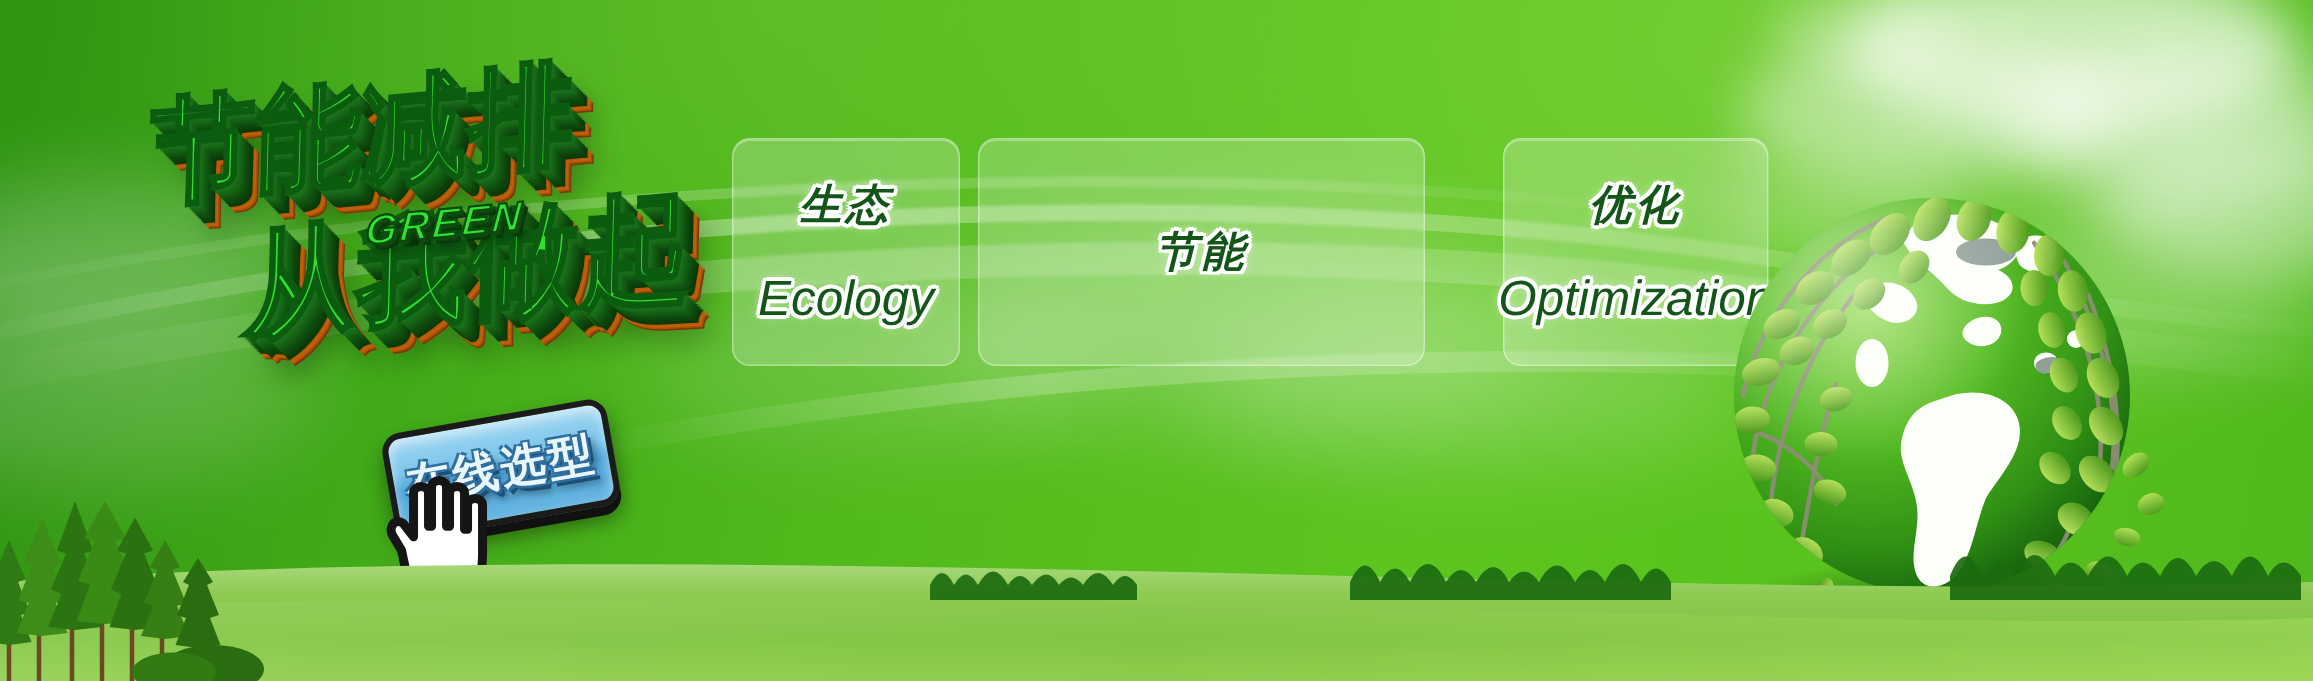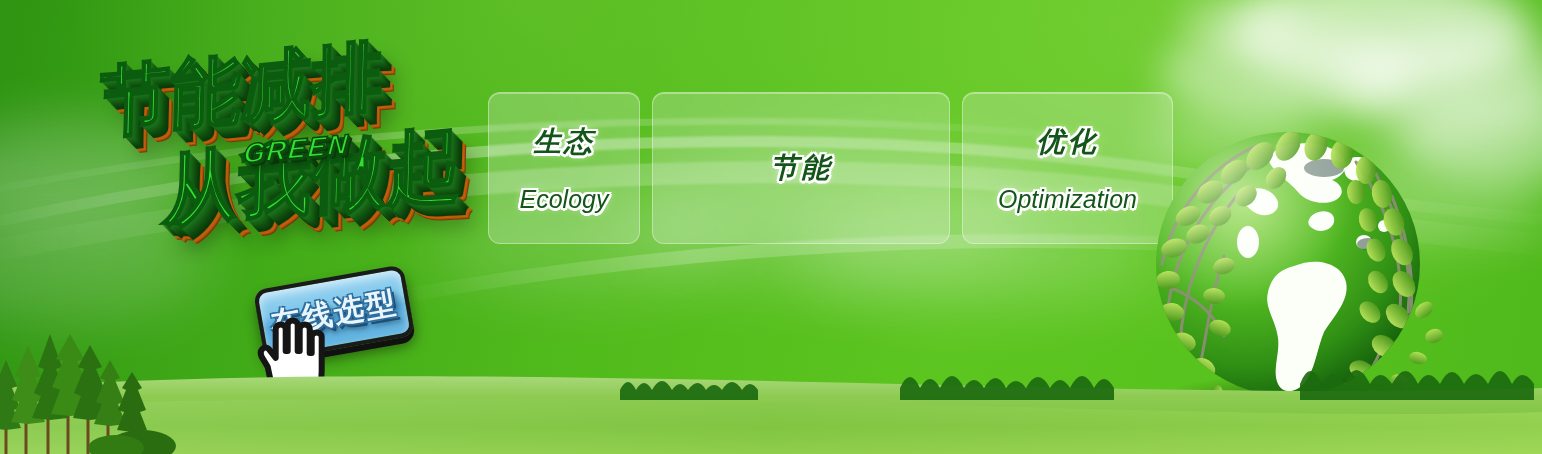--- a/index.html
+++ b/index.html
@@ -104,31 +104,31 @@
     border-radius:12px;
     background:rgba(255,255,255,.22);
     border:1px solid rgba(255,255,255,.38);
     box-shadow:inset 0 1px 0 rgba(255,255,255,.35);
     display:flex; flex-direction:column; align-items:center;
     justify-content:center; gap:24px;
     backdrop-filter:blur(1px);
     font-style:italic;
   }
   .card.wide{ width:298px; }
-  .card.wide2{ width:211px; }
+  .card.wide2{ width:177px;margin-left:40px; }
   .card-cn{
     font-size:28px; font-weight:bold; letter-spacing:3px;
     color:#14561a;
     text-shadow:
       -2px -2px 0 #fff, 2px -2px 0 #fff, -2px 2px 0 #fff, 2px 2px 0 #fff,
       -2.5px 0 0 #fff, 2.5px 0 0 #fff, 0 -2.5px 0 #fff, 0 2.5px 0 #fff,
       0 0 7px rgba(255,255,255,.85);
   }
   .card-en{
-    font-size:25px; letter-spacing:0px;
+    font-size:33px; letter-spacing:0px;
     color:#14561a;
     text-shadow:
       -2px -2px 0 #fff, 2px -2px 0 #fff, -2px 2px 0 #fff, 2px 2px 0 #fff,
       -2.5px 0 0 #fff, 2.5px 0 0 #fff, 0 -2.5px 0 #fff, 0 2.5px 0 #fff,
       0 0 8px rgba(255,255,255,.8);
   }
 
   
   .tagline{
     position:absolute; left:504px; top:260px;

